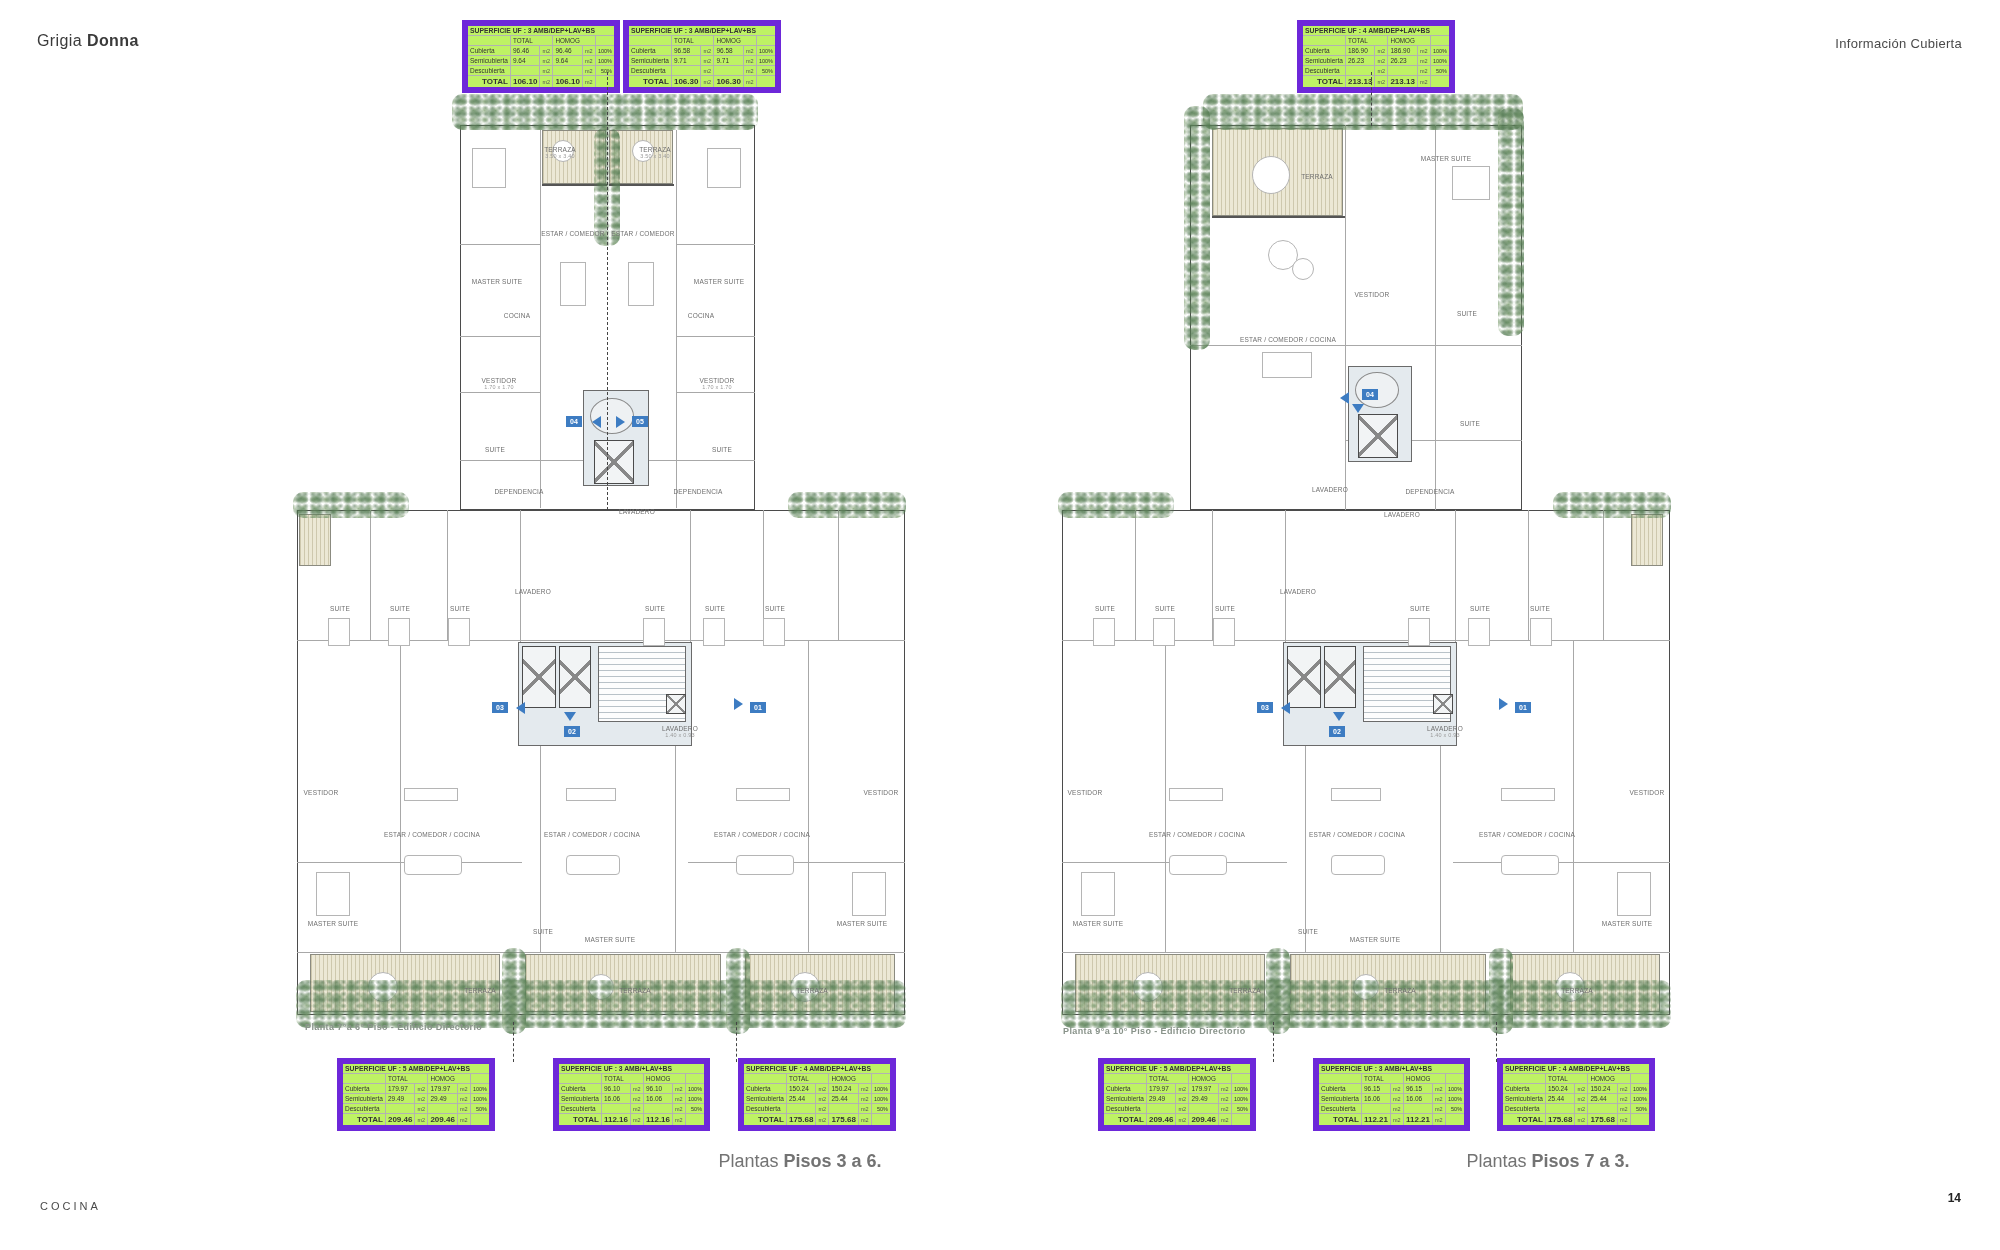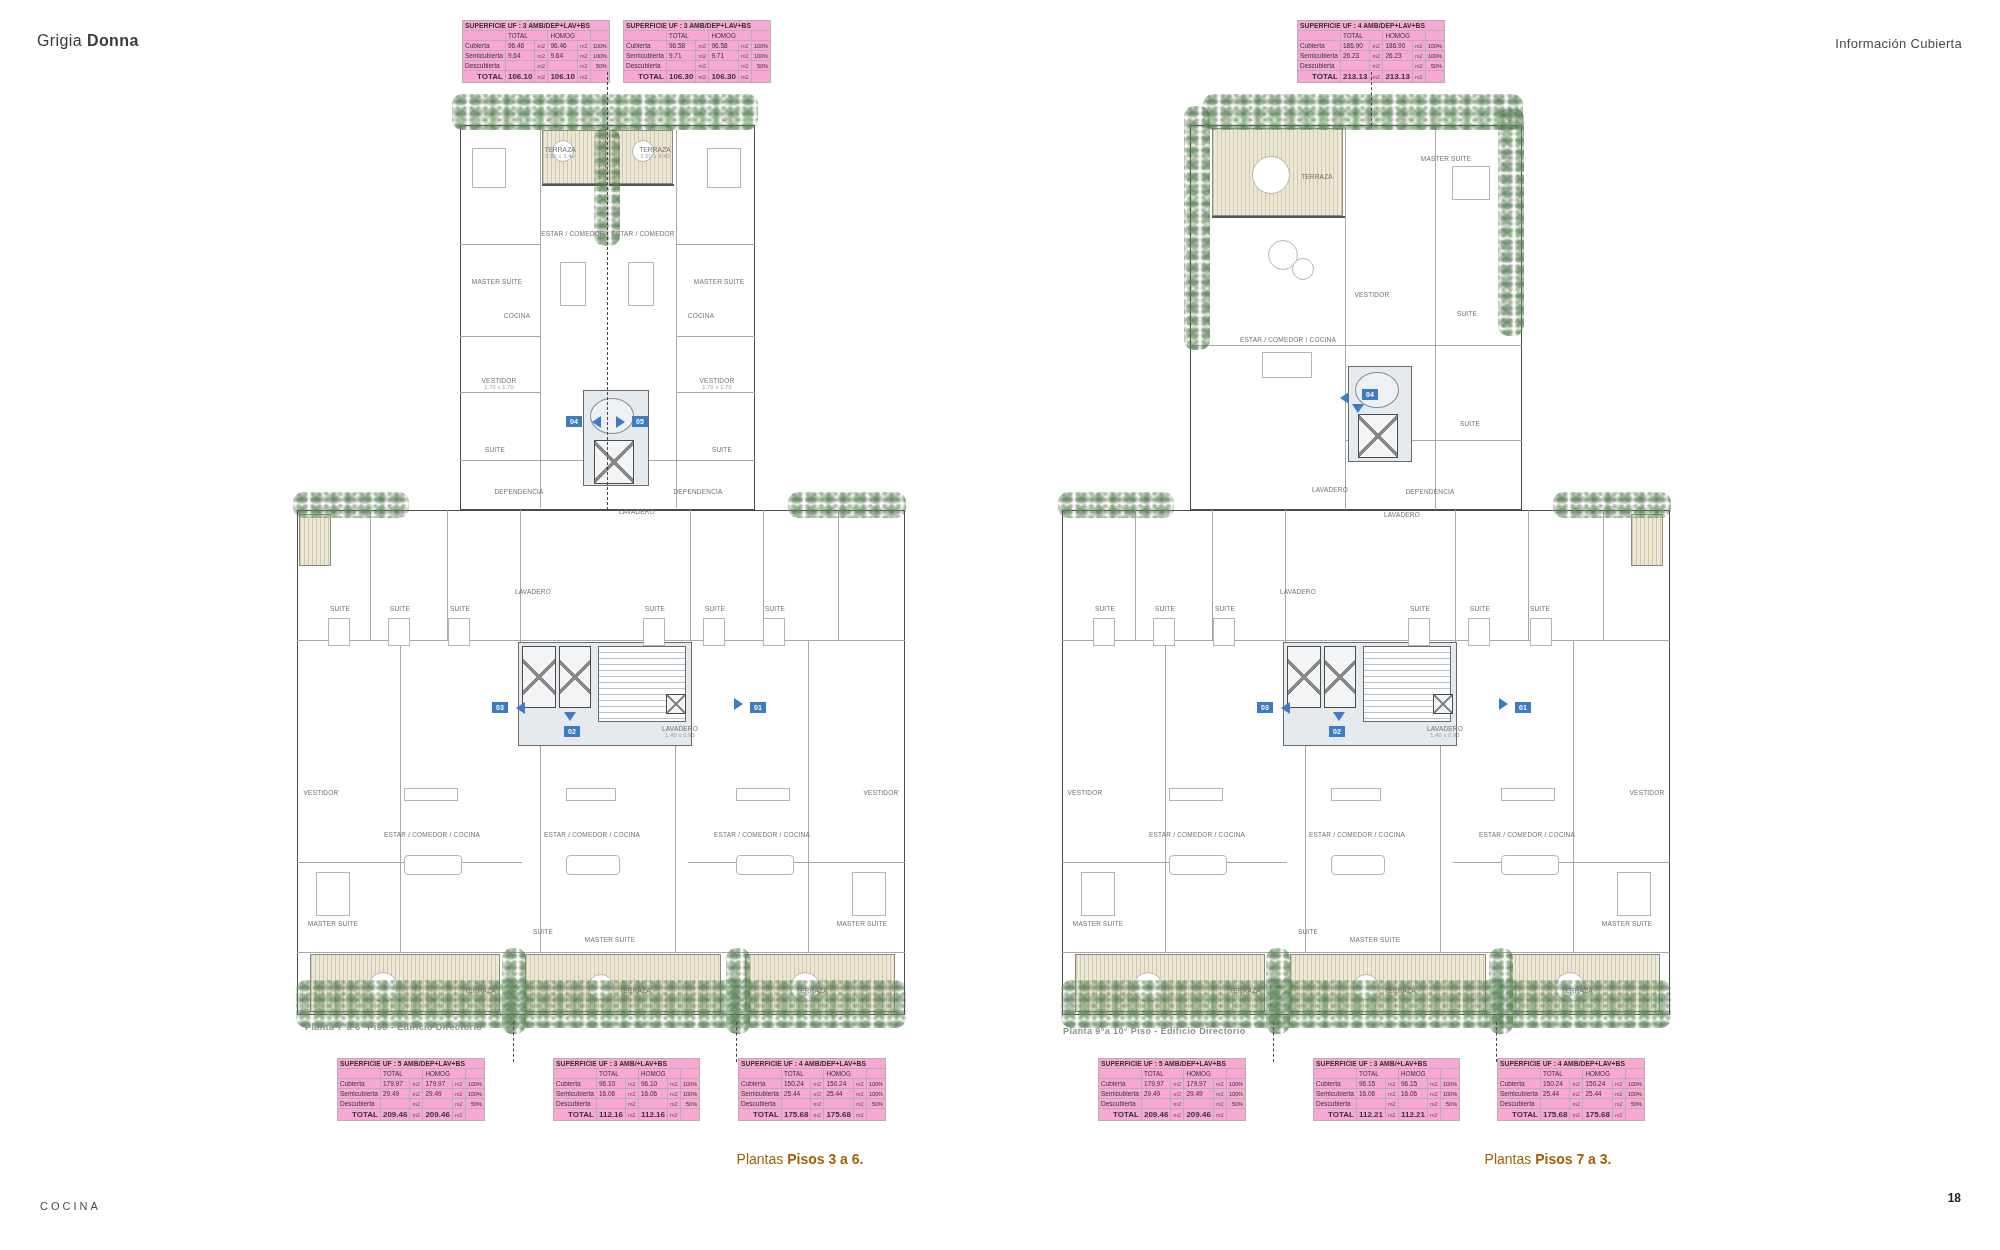--- a/index.html
+++ b/index.html
@@ -2,21 +2,21 @@
 <html><head>
 <meta charset="utf-8">
 <style>
   html,body{margin:0;padding:0}
   body{width:2000px;height:1250px;position:relative;background:#fff;font-family:"Liberation Sans",sans-serif;overflow:hidden}
   .brand{position:absolute;left:37px;top:32px;font-size:16px;color:#3a3a3a;letter-spacing:.4px}
   .brand b{font-weight:700}
   .info{position:absolute;right:38px;top:36px;font-size:13px;color:#4a4a4a;letter-spacing:.3px}
   .azcuy{position:absolute;left:40px;top:1200px;font-size:11px;letter-spacing:3px;color:#4a4a4a}
   .pnum{position:absolute;right:39px;top:1191px;font-size:12px;font-weight:600;color:#222}
-  .caption{position:absolute;transform:translateX(-50%);font-size:14px;color:#a16207;font-weight:400;white-space:nowrap}
+  .caption{position:absolute;transform:translateX(-50%);font-size:18px;color:#737373;font-weight:400;white-space:nowrap}
   .caption b{font-weight:700}
   .planlabel{position:absolute;font-weight:bold;font-size:9px;color:#89938a;letter-spacing:.4px;white-space:nowrap}
   .wall{position:absolute;border:1.6px solid #4b4b4b;background:#fff;box-sizing:border-box}
   .iline{position:absolute;background:#a8a8a8}
   .wln{position:absolute;background:#555}
   .hatch{position:absolute;background:repeating-linear-gradient(90deg, rgba(150,140,100,.35) 0 1px, transparent 1px 4px) #ece8d5;border:1px solid #8b8b80;box-sizing:border-box}
   .plants{position:absolute;border-radius:10px;
     background-image:
       radial-gradient(closest-side, rgba(86,125,84,.85), rgba(86,125,84,.45) 60%, transparent),
       radial-gradient(closest-side, rgba(140,170,126,.8), transparent),
@@ -33,38 +33,38 @@
   .furn.soft{border-radius:4px}
   .mk{position:absolute;width:16px;height:11px;background:#3d7cc2;color:#fff;font-size:7px;font-weight:bold;text-align:center;line-height:11px}
   .arw{position:absolute;width:0;height:0}
   .arw.l{border-top:6px solid transparent;border-bottom:6px solid transparent;border-right:9px solid #3d7cc2}
   .arw.r{border-top:6px solid transparent;border-bottom:6px solid transparent;border-left:9px solid #3d7cc2}
   .arw.d{border-left:6px solid transparent;border-right:6px solid transparent;border-top:9px solid #3d7cc2}
   .lbl{position:absolute;transform:translateX(-50%);text-align:center;font-size:6.5px;letter-spacing:.2px;color:#6e6e6e;white-space:nowrap;line-height:1.1}
   .lbl .dim{display:block;font-size:5.5px;color:#9a9a9a}
   .dash{position:absolute;border-left:1px dashed #444;width:0}
   .tblc{position:absolute}
-  .sup{border-collapse:collapse;background:#f9a8d4;border:1px solid #6d28d9}
+  .sup{border-collapse:collapse;background:#bef264;border:6px solid #6d28d9}
   .sup td{border:1px solid #b2b2b2;font-family:"Liberation Sans",sans-serif;font-size:6.5px;color:#333;padding:1px 2px;white-space:nowrap;height:7px}
   .sup .tt{font-weight:bold;font-size:6.8px}
   .sup .ch{font-size:6.3px}
   .sup .lb{min-width:36px}
   .sup .v{min-width:20px}
   .sup .u{color:#555;font-size:5.5px;min-width:8px}
   .sup .p{font-size:5.5px;min-width:12px;text-align:right}
   .sup .tl{text-align:right;font-weight:bold;font-size:8px}
   .sup .bv{font-weight:bold;font-size:8px}
 </style>
 </head>
 <body>
 
 <div class="brand"><span>Grigia</span>&nbsp;<b>Donna</b></div>
 <div class="info">Información Cubierta</div>
 <div class="azcuy">COCINA</div>
-<div class="pnum">18</div>
+<div class="pnum">14</div>
 <div class="caption" style="left:800px;top:1151px"><span>Plantas</span>&nbsp;<b>Pisos 3 a 6.</b></div>
 <div class="caption" style="left:1548px;top:1151px"><span>Plantas</span>&nbsp;<b>Pisos 7 a 3.</b></div>
 
 <div class="tblc" style="left:462px;top:20px">
     <table class="sup">
       <tbody>
         <tr>
           <td class="tt" colspan="6">SUPERFICIE UF  : 3 AMB/DEP+LAV+BS</td>
         </tr>
         <tr>

